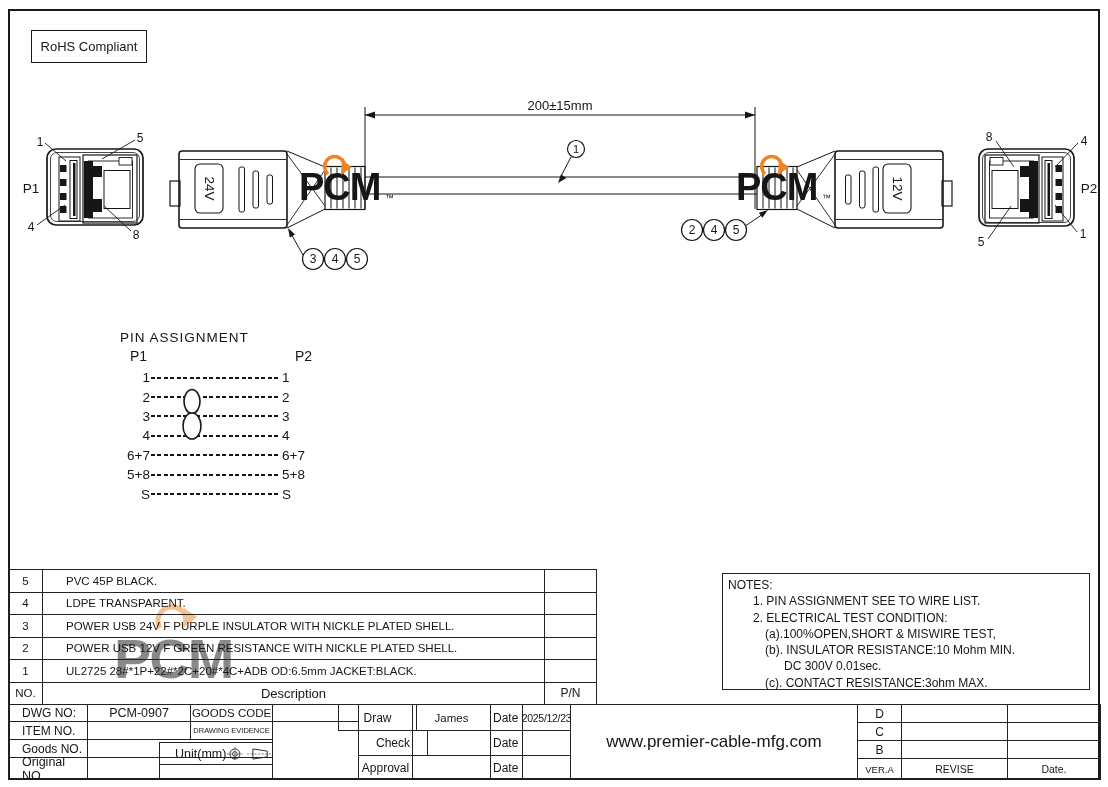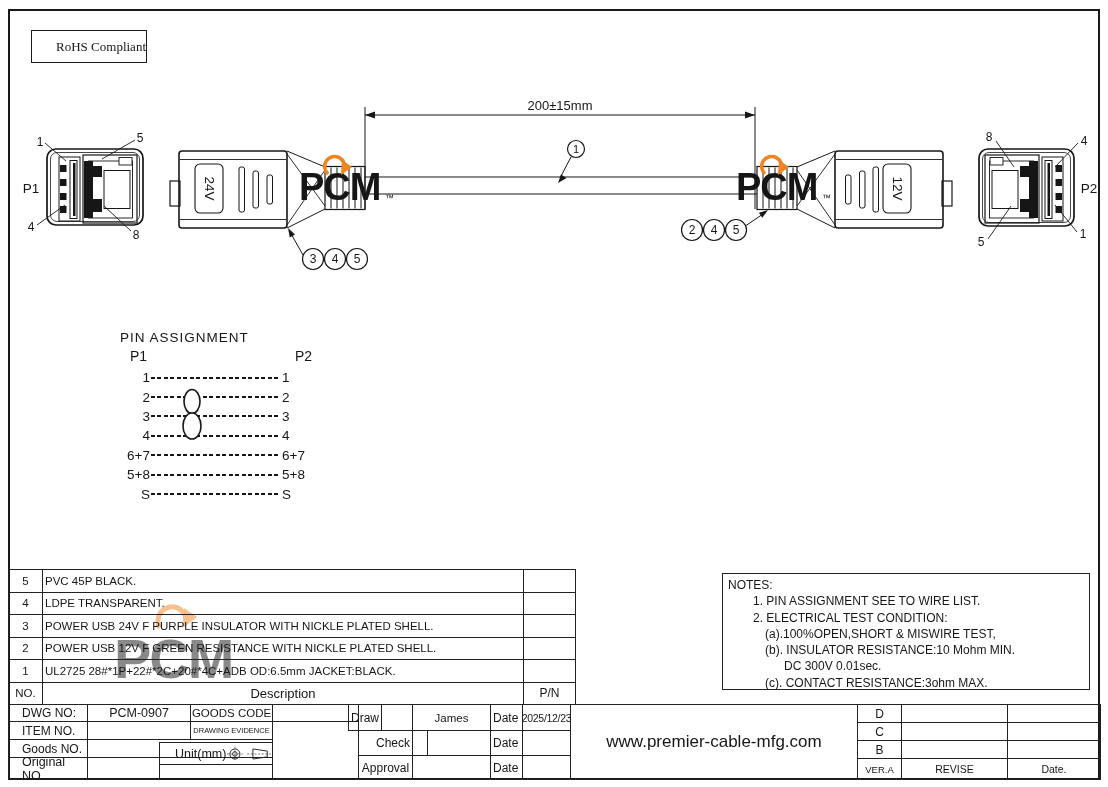--- a/index.html
+++ b/index.html
@@ -2,39 +2,39 @@
 <html><head>
 <meta charset="utf-8">
 <style>
   html,body{margin:0;padding:0;background:#fff;}
   .page{position:relative;width:1108px;height:787px;background:#fff;overflow:hidden;
         font-family:"Liberation Sans",sans-serif;color:#161616;}
   .abs{position:absolute;}
   .border-rect{position:absolute;left:8px;top:9px;width:1092px;height:771px;
                border:2px solid #1a1a1a;box-sizing:border-box;}
   .rohs{position:absolute;left:31px;top:30px;width:116px;height:33px;border:1.5px solid #1a1a1a;
-        box-sizing:border-box;display:flex;align-items:center;justify-content:flex-end;font-size:13px;font-family:Liberation Serif, serif;}
+        box-sizing:border-box;display:flex;align-items:center;justify-content:center;font-size:13px;}
   svg text{font-family:"Liberation Sans",sans-serif;fill:#161616;}
   
   .pa{position:absolute;left:112px;top:330px;width:202px;}
   .pa-title{font-size:13.5px;letter-spacing:1px;margin-left:8px;margin-bottom:3px;}
   .pa-head{display:flex;justify-content:space-between;font-size:14px;
            padding-left:18px;padding-right:2px;height:20px;}
   .pa-row{display:flex;align-items:center;height:19.4px;font-size:13.5px;}
   .pa-row .l{width:38px;text-align:right;}
   .pa-row .dash{flex:1;height:2px;margin:0 1px;
       background:repeating-linear-gradient(90deg,#161616 0 4px,transparent 4px 6.5px);}
   .pa-row .r{width:32px;text-align:left;}
   
   table.parts{position:absolute;left:8px;top:569px;width:562px;height:136px;
       border-collapse:collapse;table-layout:fixed;background:transparent;}
   table.parts td{border:1px solid #222;font-size:11.5px;height:21px;padding:0;
       white-space:nowrap;overflow:hidden;}
   table.parts td.no{text-align:center;width:33px;}
-  table.parts td.desc{padding-left:2px;width:478px;}
+  table.parts td.desc{padding-left:23px;width:478px;}
   table.parts td.pn{width:51px;text-align:center;}
   table.parts td.hdr-desc{text-align:center;font-size:13px;}
   table.parts td.hdr-pn{text-align:center;font-size:12px;}
   
   .notes{position:absolute;left:722px;top:573px;width:368px;height:117px;
       border:1.4px solid #222;box-sizing:border-box;font-size:12px;line-height:16.3px;
       padding-top:3px;}
   .notes .n0{margin-left:5px;}
   .notes .n1{margin-left:30px;}
   .notes .n2{margin-left:42px;}
@@ -336,21 +336,21 @@
       <svg width="62" height="20" viewBox="0 0 62 20" style="margin-left:1px">
         <line x1="0" y1="10" x2="22" y2="10" stroke="#222" stroke-width="0.8" stroke-dasharray="3 2"></line>
         <line x1="11" y1="0" x2="11" y2="20" stroke="#222" stroke-width="0.8" stroke-dasharray="3 2"></line>
         <circle cx="11" cy="10" r="7" fill="none" stroke="#222" stroke-width="1.3"></circle>
         <circle cx="11" cy="10" r="3.2" fill="none" stroke="#222" stroke-width="1.3"></circle>
         <path d="M36,3 L56,6 L56,14 L36,17 Z" fill="none" stroke="#222" stroke-width="1.3"></path>
         <line x1="28" y1="10" x2="61" y2="10" stroke="#222" stroke-width="0.8" stroke-dasharray="3 2"></line>
       </svg>
     </div>
 
-    <div class="c cc" style="left:348px;top:704px;width:34px;height:27px">Draw</div>
+    <div class="c cc" style="left:338px;top:704px;width:79px;height:27px">Draw</div>
     <div class="c cc" style="left:412px;top:704px;width:79px;height:27px;font-size:11.5px">James</div>
     <div class="c pl" style="left:490px;top:704px;width:33px;height:27px;padding-left:2px">Date</div>
     <div class="c cc" style="left:522px;top:704px;width:49px;height:27px;font-size:10.5px;letter-spacing:-0.3px">2025/12/23</div>
     <div class="c cc" style="left:358px;top:730px;width:70px;height:26px">Check</div>
     <div class="c" style="left:412px;top:730px;width:79px;height:26px"></div>
     <div class="c pl" style="left:490px;top:730px;width:33px;height:26px;padding-left:2px">Date</div>
     <div class="c" style="left:522px;top:730px;width:49px;height:26px"></div>
     <div class="c cc" style="left:358px;top:755px;width:55px;height:25px">Approval</div>
     <div class="c" style="left:412px;top:755px;width:79px;height:25px"></div>
     <div class="c pl" style="left:490px;top:755px;width:33px;height:25px;padding-left:2px">Date</div>

